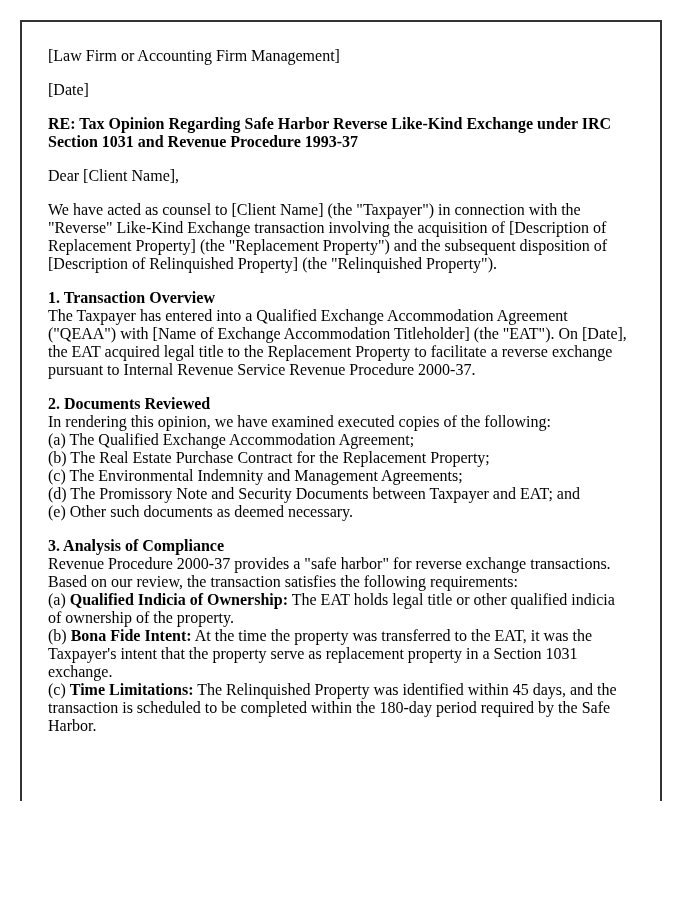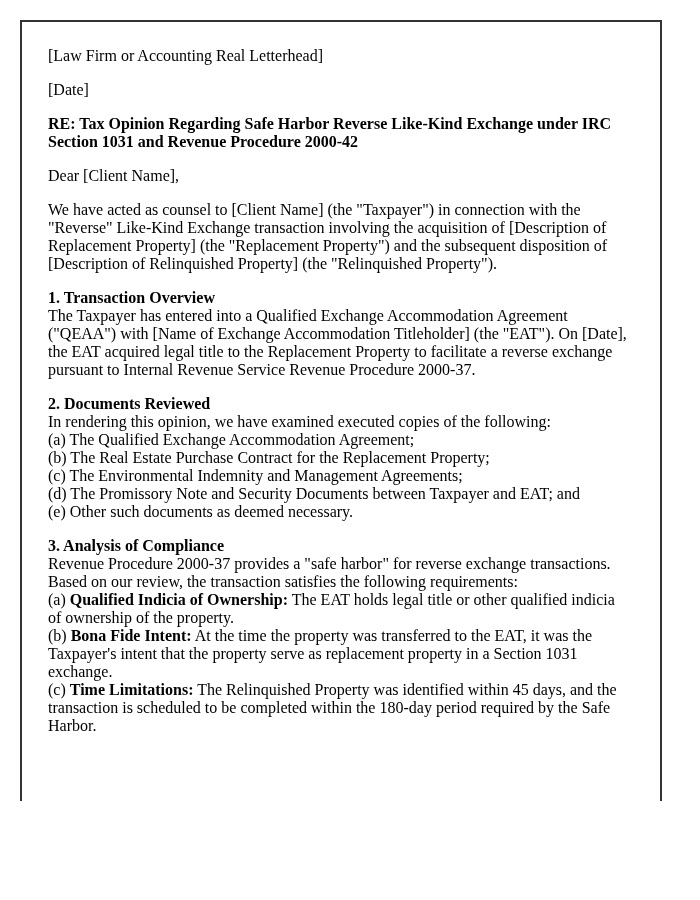--- a/index.html
+++ b/index.html
@@ -40,22 +40,22 @@
   }
   .bold {
     font-weight: bold;
   }
 </style>
 </head>
 <body>
 
 <div class="doc-frame" style="border-color: rgb(51, 51, 51);">
   <div class="doc-content">
-      <p class="doc-paragraph"><span class="">[Law Firm or Accounting Real Letterhead]</span></p>
+      <p class="doc-paragraph"><span class="">[Law Firm or Accounting Firm Management]</span></p>
       <p class="doc-paragraph"><span class="">[Date]</span></p>
-      <p class="doc-paragraph"><span class="bold">RE: Tax Opinion Regarding Safe Harbor Reverse Like-Kind Exchange under IRC Section 1031 and Revenue Procedure 2000-42</span></p>
+      <p class="doc-paragraph"><span class="bold">RE: Tax Opinion Regarding Safe Harbor Reverse Like-Kind Exchange under IRC Section 1031 and Revenue Procedure 1993-37</span></p>
       <p class="doc-paragraph"><span class="">Dear [Client Name],</span></p>
       <p class="doc-paragraph"><span class="">We have acted as counsel to [Client Name] (the "Taxpayer") in connection with the "Reverse" Like-Kind Exchange transaction involving the acquisition of [Description of Replacement Property] (the "Replacement Property") and the subsequent disposition of [Description of Relinquished Property] (the "Relinquished Property").</span></p>
       <p class="doc-paragraph"><span class="bold">1. Transaction Overview</span><br><span class="">The Taxpayer has entered into a Qualified Exchange Accommodation Agreement ("QEAA") with [Name of Exchange Accommodation Titleholder] (the "EAT"). On [Date], the EAT acquired legal title to the Replacement Property to facilitate a reverse exchange pursuant to Internal Revenue Service Revenue Procedure 2000-37.</span></p>
       <p class="doc-paragraph"><span class="bold">2. Documents Reviewed</span><br><span class="">In rendering this opinion, we have examined executed copies of the following:</span><br><span class="">(a) The Qualified Exchange Accommodation Agreement;</span><br><span class="">(b) The Real Estate Purchase Contract for the Replacement Property;</span><br><span class="">(c) The Environmental Indemnity and Management Agreements;</span><br><span class="">(d) The Promissory Note and Security Documents between Taxpayer and EAT; and</span><br><span class="">(e) Other such documents as deemed necessary.</span></p>
       <p class="doc-paragraph"><span class="bold">3. Analysis of Compliance</span><br><span class="">Revenue Procedure 2000-37 provides a "safe harbor" for reverse exchange transactions. Based on our review, the transaction satisfies the following requirements:</span><br><span class="">(a) </span><span class="bold">Qualified Indicia of Ownership:</span><span class=""> The EAT holds legal title or other qualified indicia of ownership of the property.</span><br><span class="">(b) </span><span class="bold">Bona Fide Intent:</span><span class=""> At the time the property was transferred to the EAT, it was the Taxpayer's intent that the property serve as replacement property in a Section 1031 exchange.</span><br><span class="">(c) </span><span class="bold">Time Limitations:</span><span class=""> The Relinquished Property was identified within 45 days, and the transaction is scheduled to be completed within the 180-day period required by the Safe Harbor.</span></p>
     </div>
 </div>
 
 </body></html>

